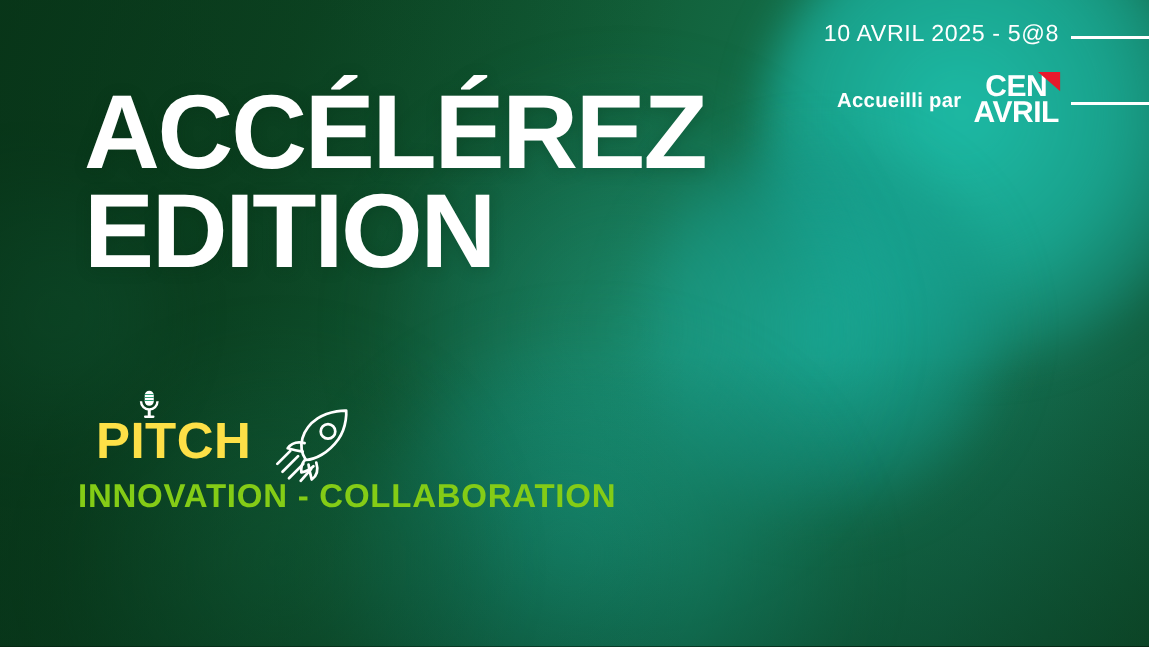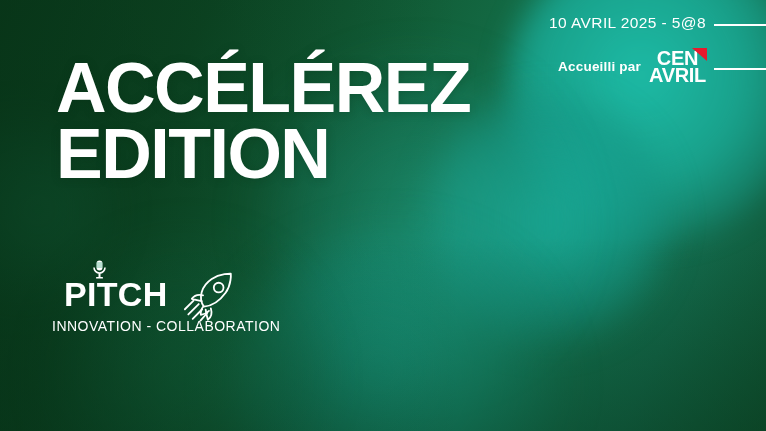--- a/index.html
+++ b/index.html
@@ -215,21 +215,21 @@
   }
   .concours-word {
     color: #ffffff;
     font-size: 34px;
     font-weight: 300;
     letter-spacing: 1.2px;
     white-space: nowrap;
   }
   .pitch-word {
     position: relative;
-    color: #ffffff;
+    color: #fde047;
     font-size: 34px;
     font-weight: 900;
     letter-spacing: 0.3px;
     white-space: nowrap;
     margin-left: 12px;
   }
   .mic-icon {
     position: absolute;
     left: 28px;
     top: -15px;
@@ -241,23 +241,23 @@
     width: 56px;
     height: 52px;
     position: relative;
     top: 4px;
   }
 
   .tagline {
     position: absolute;
     left: 52px;
     top: 318px;
-    color: #ffffff;
-    font-size: 14px;
-    font-weight: 400;
+    color: #84cc16;
+    font-size: 22px;
+    font-weight: 700;
     letter-spacing: 0.5px;
     white-space: nowrap;
     z-index: 4;
   }
   .edition {
     position: absolute;
     left: 52px;
     top: 348px;
     color: #ffffff;
     font-size: 13.5px;

